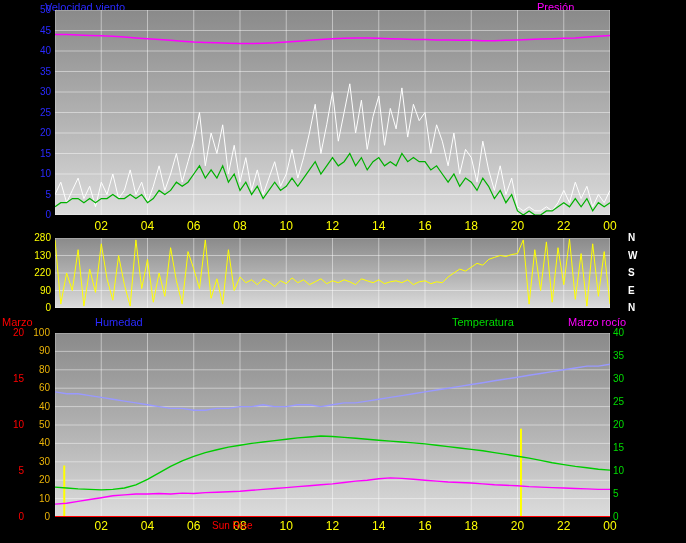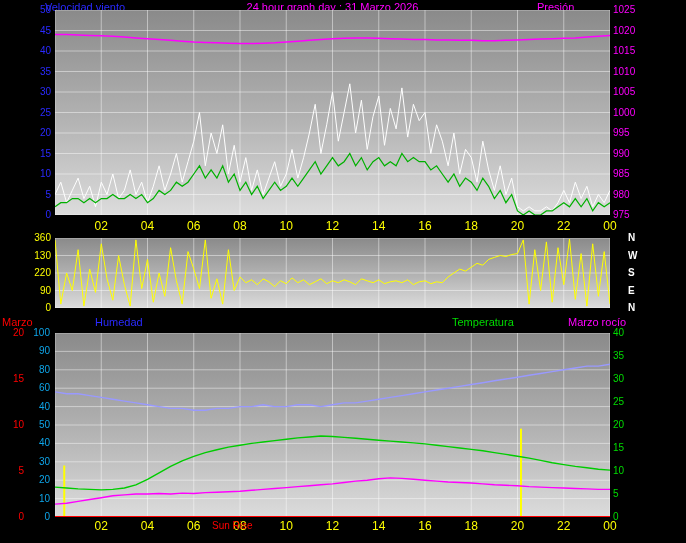--- a/index.html
+++ b/index.html
@@ -27,37 +27,36 @@
   .yticks{position:absolute;}
   .tick{position:absolute;left:0;right:0;font-size:10px;line-height:12px;white-space:nowrap;}
   .align-r .tick{text-align:right;}
   .align-l .tick{text-align:left;}
 
   #ticks-windspeed{left:0;top:10px;width:51px;height:205px;color:#2a2aff;}
   #ticks-pressure{left:613px;top:10px;width:66px;height:205px;color:#ff00ff;}
   #ticks-dir{left:0;top:238px;width:51px;height:70px;color:#ffff00;}
   #ticks-compass{left:628px;top:238px;width:20px;height:70px;color:#ffffff;font-weight:bold;}
   #ticks-rain{left:0;top:333px;width:24px;height:184px;color:#ff0000;}
-  #ticks-humidity{left:0;top:333px;width:50px;height:184px;color:#0ea5e9;}
+  #ticks-humidity{left:0;top:333px;width:50px;height:184px;color:#eab308;}
   #ticks-temperature{left:613px;top:333px;width:40px;height:184px;color:#00dd00;}
 
   .xticks{position:absolute;height:14px;}
   .xtick{position:absolute;top:0;transform:translateX(-50%);font-size:12px;line-height:12px;}
   #xticks-top{left:55px;top:220px;width:555px;color:#ffff00;}
   #xticks-bottom{left:55px;top:520px;width:555px;color:#ffff00;}
 
   #lbl-sunrise{position:absolute;left:212px;top:520px;color:#ff0000;font-size:10px;line-height:12px;white-space:nowrap;}
 </style>
 </head>
 <body>
 
 <div id="screen">
 
   <span class="hdr" id="lbl-wind">Velocidad viento</span>
-  <span class="hdr" id="lbl-title">24 hour graph day : 31 Marzo 2026</span>
   <span class="hdr" id="lbl-pressure">Presión</span>
 
   <div class="plot" id="plot-wind">
     <svg width="555" height="205" viewBox="0 0 555 205">
         <line x1="0" y1="0" x2="0" y2="205" stroke="rgba(255,255,255,0.45)" stroke-width="1"></line>
         <line x1="46.25" y1="0" x2="46.25" y2="205" stroke="rgba(255,255,255,0.45)" stroke-width="1"></line>
         <line x1="92.5" y1="0" x2="92.5" y2="205" stroke="rgba(255,255,255,0.45)" stroke-width="1"></line>
         <line x1="138.75" y1="0" x2="138.75" y2="205" stroke="rgba(255,255,255,0.45)" stroke-width="1"></line>
         <line x1="185" y1="0" x2="185" y2="205" stroke="rgba(255,255,255,0.45)" stroke-width="1"></line>
         <line x1="231.25" y1="0" x2="231.25" y2="205" stroke="rgba(255,255,255,0.45)" stroke-width="1"></line>
@@ -90,33 +89,20 @@
       <span class="tick" style="top: 35px;">40</span>
       <span class="tick" style="top: 55.5px;">35</span>
       <span class="tick" style="top: 76px;">30</span>
       <span class="tick" style="top: 96.5px;">25</span>
       <span class="tick" style="top: 117px;">20</span>
       <span class="tick" style="top: 137.5px;">15</span>
       <span class="tick" style="top: 158px;">10</span>
       <span class="tick" style="top: 178.5px;">5</span>
       <span class="tick" style="top: 199px;">0</span>
     </div>
-  <div class="yticks align-l" id="ticks-pressure">
-      <span class="tick" style="top: -6px;">1025</span>
-      <span class="tick" style="top: 14.5px;">1020</span>
-      <span class="tick" style="top: 35px;">1015</span>
-      <span class="tick" style="top: 55.5px;">1010</span>
-      <span class="tick" style="top: 76px;">1005</span>
-      <span class="tick" style="top: 96.5px;">1000</span>
-      <span class="tick" style="top: 117px;">995</span>
-      <span class="tick" style="top: 137.5px;">990</span>
-      <span class="tick" style="top: 158px;">985</span>
-      <span class="tick" style="top: 178.5px;">980</span>
-      <span class="tick" style="top: 199px;">975</span>
-    </div>
   <div class="xticks" id="xticks-top">
       <span class="xtick" style="left: 46.25px;">02</span>
       <span class="xtick" style="left: 92.5px;">04</span>
       <span class="xtick" style="left: 138.75px;">06</span>
       <span class="xtick" style="left: 185px;">08</span>
       <span class="xtick" style="left: 231.25px;">10</span>
       <span class="xtick" style="left: 277.5px;">12</span>
       <span class="xtick" style="left: 323.75px;">14</span>
       <span class="xtick" style="left: 370px;">16</span>
       <span class="xtick" style="left: 416.25px;">18</span>
@@ -142,21 +128,21 @@
         <line x1="555" y1="0" x2="555" y2="70" stroke="rgba(255,255,255,0.45)" stroke-width="1"></line>
         <line x1="0" y1="0" x2="555" y2="0" stroke="rgba(255,255,255,0.45)" stroke-width="1"></line>
         <line x1="0" y1="17.5" x2="555" y2="17.5" stroke="rgba(255,255,255,0.45)" stroke-width="1"></line>
         <line x1="0" y1="35" x2="555" y2="35" stroke="rgba(255,255,255,0.45)" stroke-width="1"></line>
         <line x1="0" y1="52.5" x2="555" y2="52.5" stroke="rgba(255,255,255,0.45)" stroke-width="1"></line>
         <line x1="0" y1="70" x2="555" y2="70" stroke="rgba(255,255,255,0.45)" stroke-width="1"></line>
         <polyline points="0.0,1.9 5.8,66.1 11.6,35.0 17.3,52.5 23.1,11.7 28.9,68.1 34.7,31.1 40.5,54.4 46.3,5.8 52.0,40.8 57.8,62.2 63.6,17.5 69.4,46.7 75.2,68.1 80.9,1.9 86.7,50.6 92.5,21.4 98.3,64.2 104.1,35.0 109.8,58.3 115.6,9.7 121.4,42.8 127.2,66.1 133.0,13.6 138.8,31.1 144.5,50.6 150.3,1.9 156.1,60.3 161.9,40.8 167.7,66.1 173.4,11.7 179.2,52.5 185.0,38.9 190.8,44.7 196.6,41.8 202.3,46.7 208.1,40.8 213.9,43.8 219.7,48.6 225.5,42.8 231.3,45.7 237.0,39.9 242.8,44.7 248.6,41.8 254.4,46.7 260.2,43.8 265.9,40.8 271.7,45.7 277.5,42.8 283.3,44.7 289.1,41.8 294.8,43.8 300.6,46.7 306.4,40.8 312.2,42.8 318.0,44.7 323.8,41.8 329.5,45.7 335.3,43.8 341.1,42.8 346.9,44.7 352.7,41.8 358.4,46.7 364.2,43.8 370.0,42.8 375.8,45.7 381.6,43.8 387.3,44.7 393.1,38.9 398.9,35.0 404.7,31.1 410.5,33.1 416.3,29.2 422.0,25.3 427.8,27.2 433.6,21.4 439.4,19.4 445.2,17.5 450.9,18.5 456.7,16.5 462.5,15.6 468.3,1.9 474.1,66.1 479.8,11.7 485.6,52.5 491.4,3.9 497.2,64.2 503.0,9.7 508.8,46.7 514.5,1.0 520.3,61.3 526.1,15.6 531.9,68.1 537.7,5.8 543.4,58.3 549.2,13.6 555.0,66.1" fill="none" stroke="#ffff00" stroke-width="1"></polyline>
       </svg>
   </div>
   <div class="yticks align-r" id="ticks-dir">
-      <span class="tick" style="top: -6px;">360</span>
+      <span class="tick" style="top: -6px;">280</span>
       <span class="tick" style="top: 11.5px;">130</span>
       <span class="tick" style="top: 29px;">220</span>
       <span class="tick" style="top: 46.5px;">90</span>
       <span class="tick" style="top: 64px;">0</span>
     </div>
   <div class="yticks align-l" id="ticks-compass">
       <span class="tick" style="top: -6px;">N</span>
       <span class="tick" style="top: 11.5px;">W</span>
       <span class="tick" style="top: 29px;">S</span>
       <span class="tick" style="top: 46.5px;">E</span>

